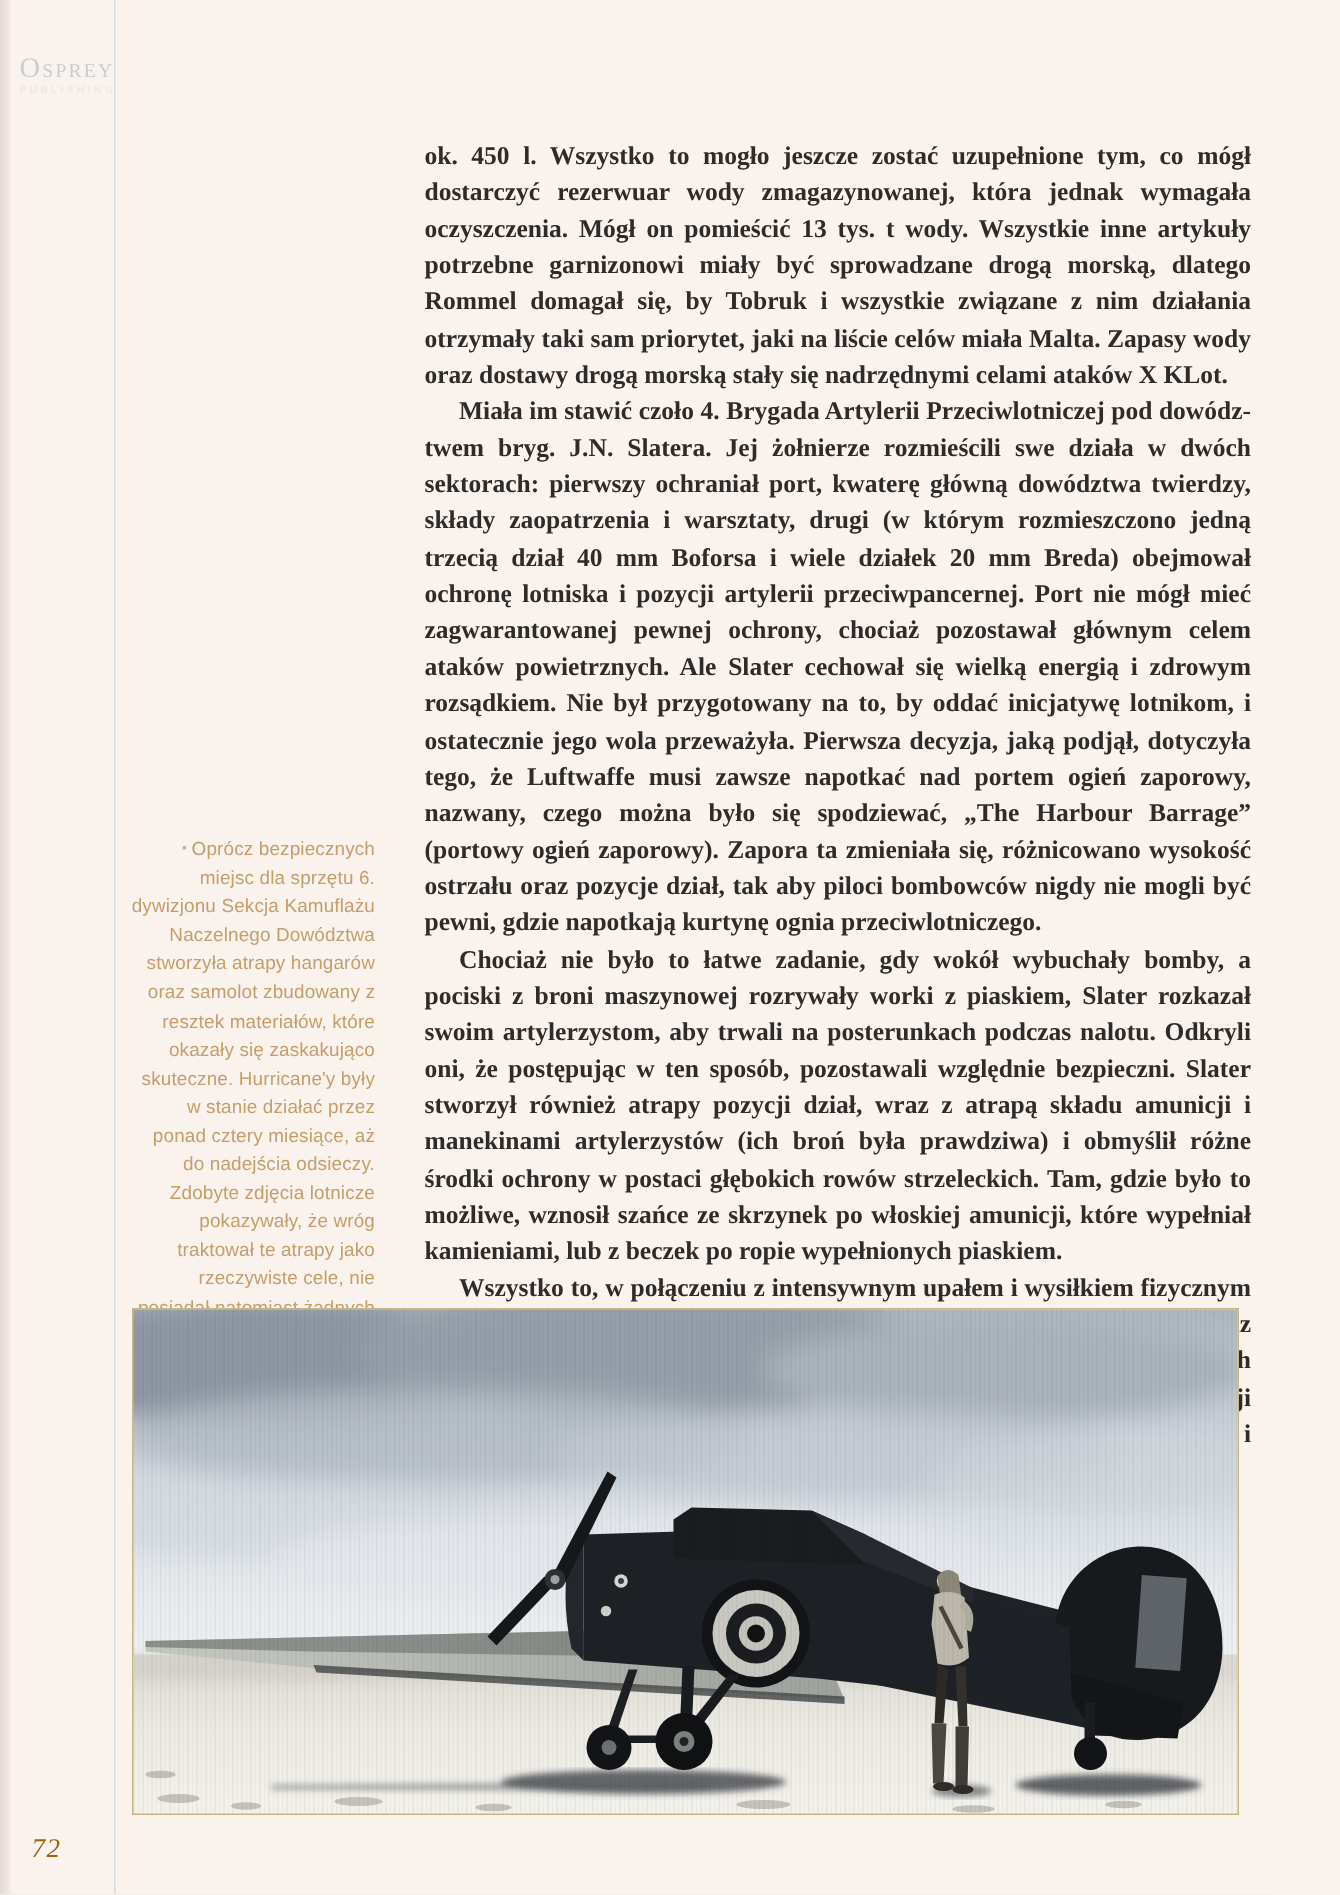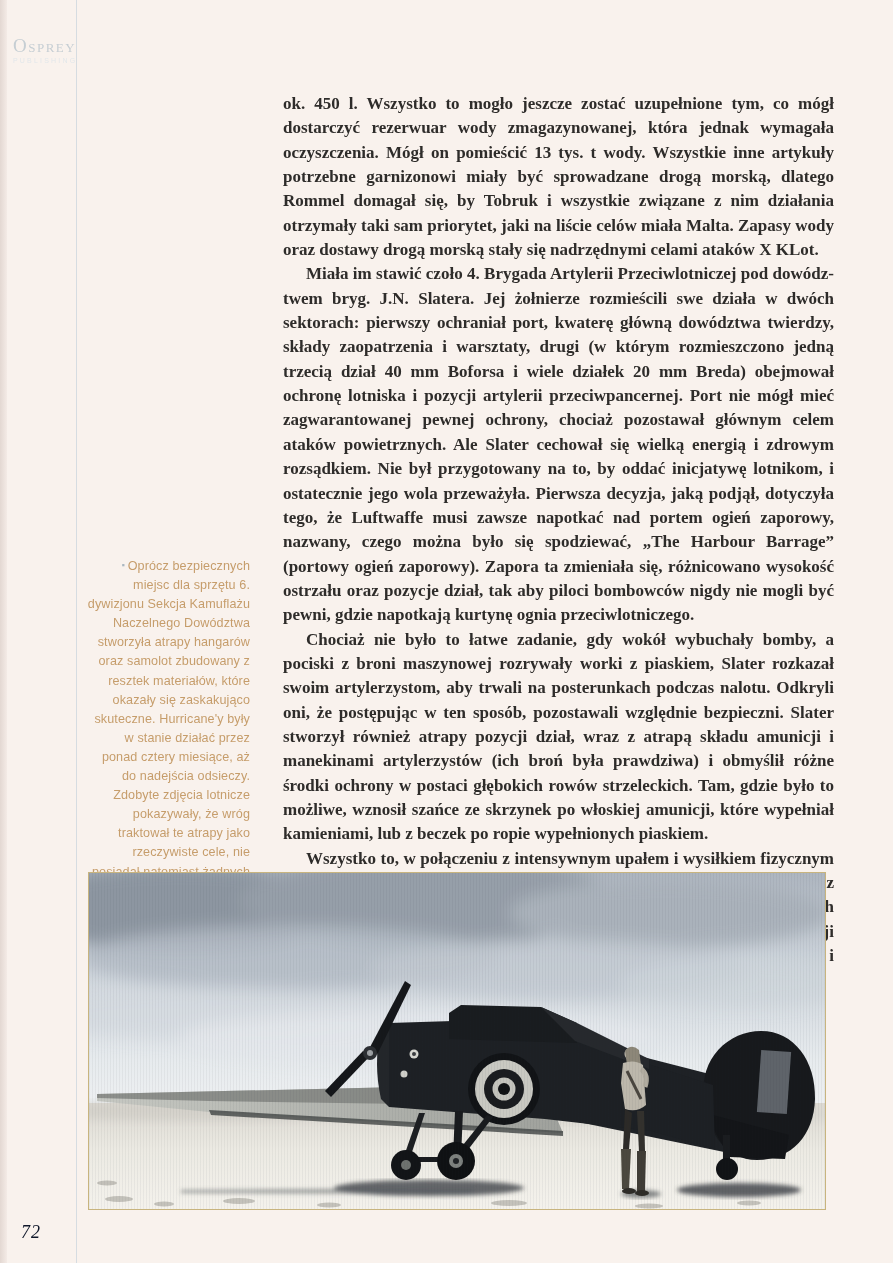--- a/index.html
+++ b/index.html
@@ -57,21 +57,21 @@
   }
   .photo svg{display:block;width:736px;height:336px;}
   .photo .scanlines{
     position:absolute;inset:0;pointer-events:none;
     background:repeating-linear-gradient(90deg,rgba(40,50,60,.05) 0 1px,rgba(255,255,255,0) 1px 3px);
   }
   
   .folio{
     position:absolute;left:21px;top:1222px;
     font-family:"Liberation Serif",serif;font-style:italic;
-    font-size:18px;color:#0f172a;letter-spacing:1px;
+    font-size:18px;color:#a16207;letter-spacing:1px;
   }
 </style>
 </head>
 <body>
 
 <div class="page">
 
   <div class="page-edge"></div>
   <div class="fold-rule"></div>
 

